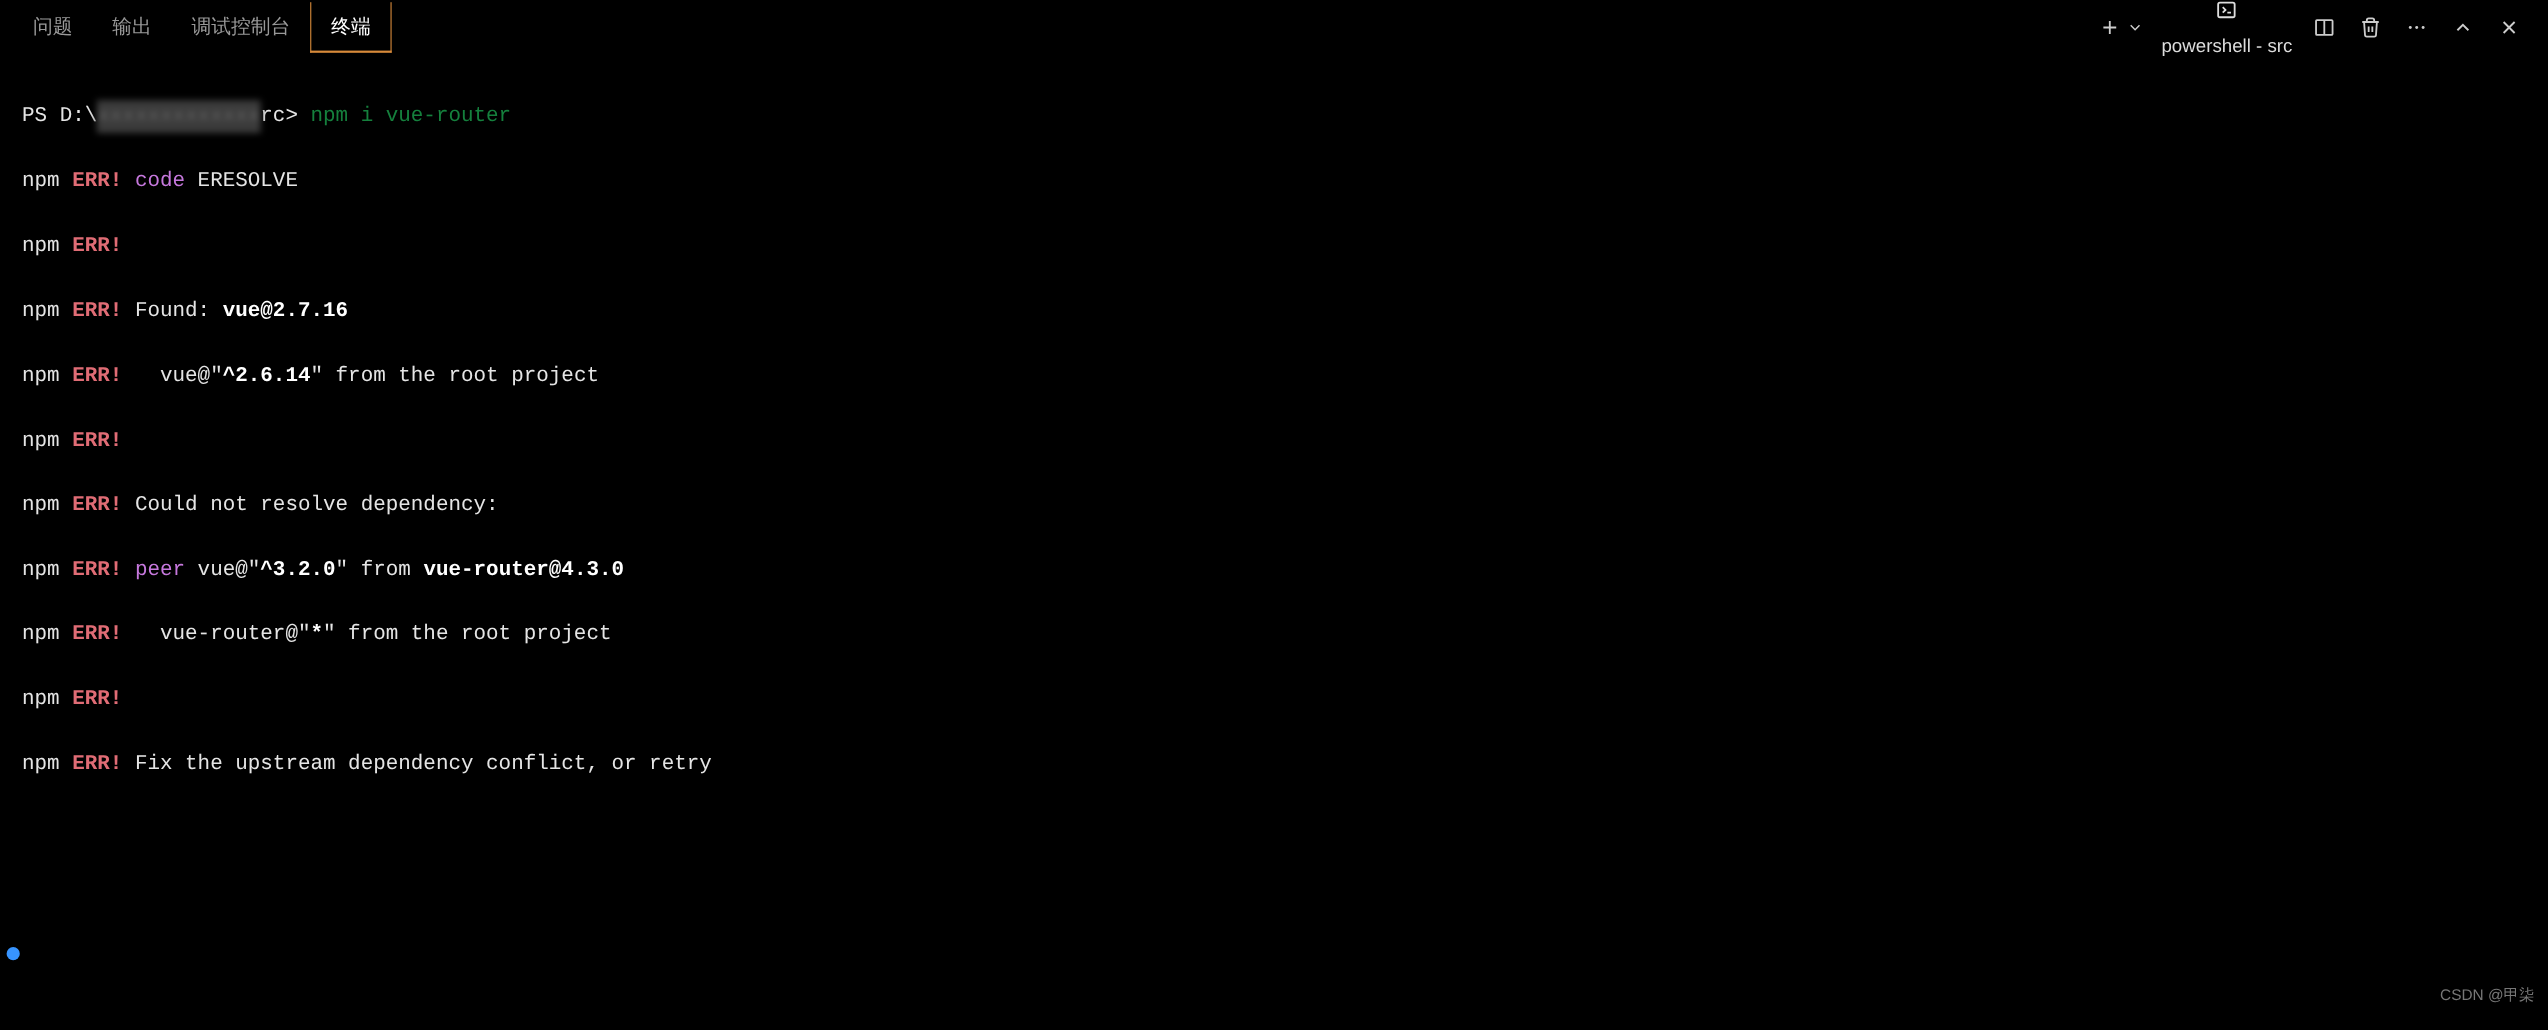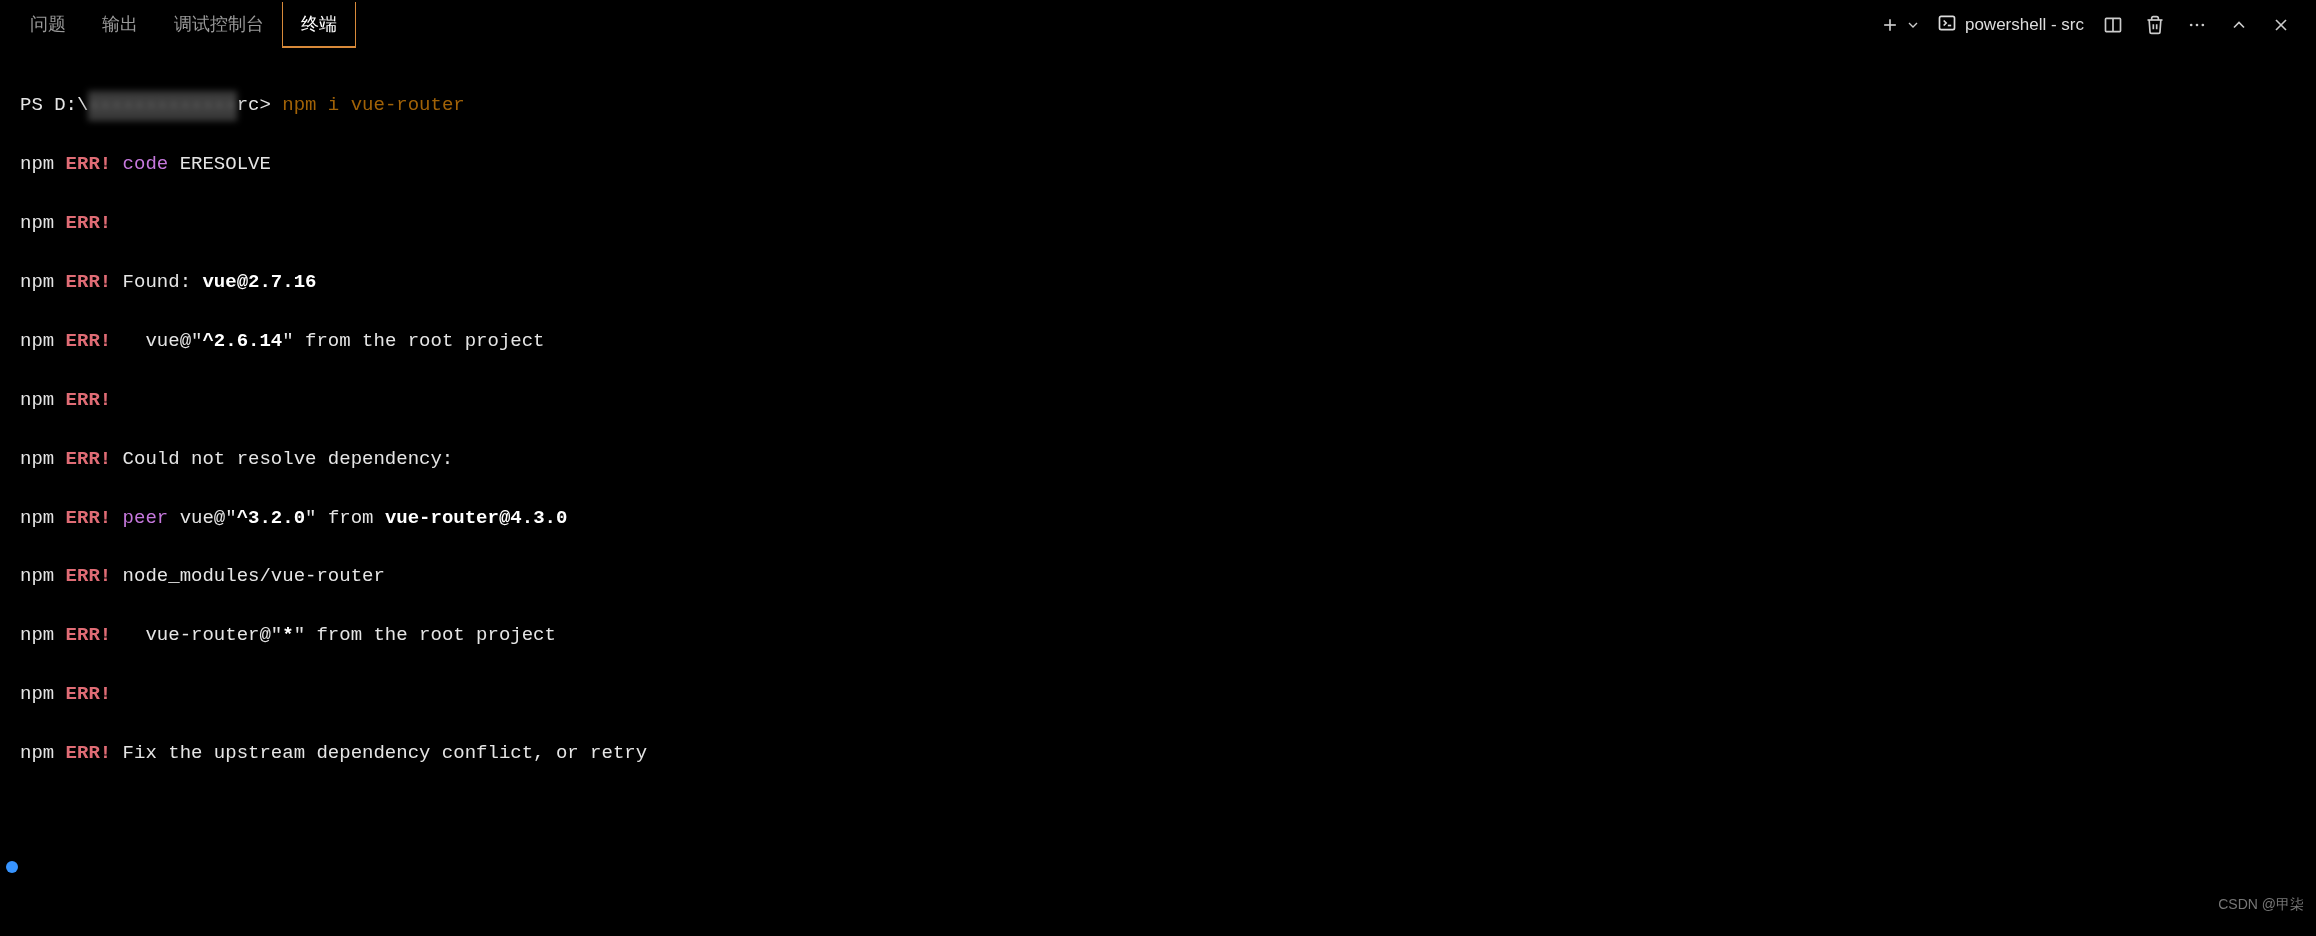--- a/index.html
+++ b/index.html
@@ -62,33 +62,34 @@
     .icon-btn svg {
       width: 20px;
       height: 20px;
     }
     .shell-label {
       display: flex;
       align-items: center;
       gap: 8px;
       color: #dddddd;
       font-size: 17px;
+      flex-direction: column;
     }
     .terminal-body {
       padding: 12px 20px;
       line-height: 1.55;
       white-space: pre;
     }
     .line {
       display: block;
     }
     .npm-white { color: #e5e5e5; }
     .err-red { color: #e06c75; font-weight: bold; }
     .purple { color: #c678dd; }
-    .yellow { color: #a16207; }
+    .yellow { color: #15803d; }
     .bold-white { color: #ffffff; font-weight: bold; }
     .prompt-white { color: #e5e5e5; }
     .redacted {
       display: inline-block;
       background: #3a3a3a;
       filter: blur(3px);
       -webkit-filter: blur(3px);
       color: #666;
       user-select: none;
     }
@@ -186,21 +187,20 @@
 
 <div class="terminal-body">
 <span class="line"><span class="prompt-white">PS D:\</span><span class="redacted">xxxxxxxxxxxxx</span><span class="prompt-white">rc&gt; </span><span class="yellow">npm i vue-router</span></span>
 <span class="line"><span class="npm-white">npm </span><span class="err-red">ERR!</span><span class="purple"> code</span><span class="npm-white"> ERESOLVE</span></span>
 <span class="line"><span class="npm-white">npm </span><span class="err-red">ERR!</span></span>
 <span class="line"><span class="npm-white">npm </span><span class="err-red">ERR!</span><span class="npm-white"> Found: </span><span class="bold-white">vue@2.7.16</span></span>
 <span class="line"><span class="npm-white">npm </span><span class="err-red">ERR!</span><span class="npm-white">   vue@"</span><span class="bold-white">^2.6.14</span><span class="npm-white">" from the root project</span></span>
 <span class="line"><span class="npm-white">npm </span><span class="err-red">ERR!</span></span>
 <span class="line"><span class="npm-white">npm </span><span class="err-red">ERR!</span><span class="npm-white"> Could not resolve dependency:</span></span>
 <span class="line"><span class="npm-white">npm </span><span class="err-red">ERR!</span><span class="purple"> peer</span><span class="npm-white"> vue@"</span><span class="bold-white">^3.2.0</span><span class="npm-white">" from </span><span class="bold-white">vue-router@4.3.0</span></span>
-<span class="line"><span class="npm-white">npm </span><span class="err-red">ERR!</span><span class="npm-white"> node_modules/vue-router</span></span>
 <span class="line"><span class="npm-white">npm </span><span class="err-red">ERR!</span><span class="npm-white">   vue-router@"</span><span class="bold-white">*</span><span class="npm-white">" from the root project</span></span>
 <span class="line"><span class="npm-white">npm </span><span class="err-red">ERR!</span></span>
 <span class="line"><span class="npm-white">npm </span><span class="err-red">ERR!</span><span class="npm-white"> Fix the upstream dependency conflict, or retry</span></span>
 
 
 
 
 
 
 

